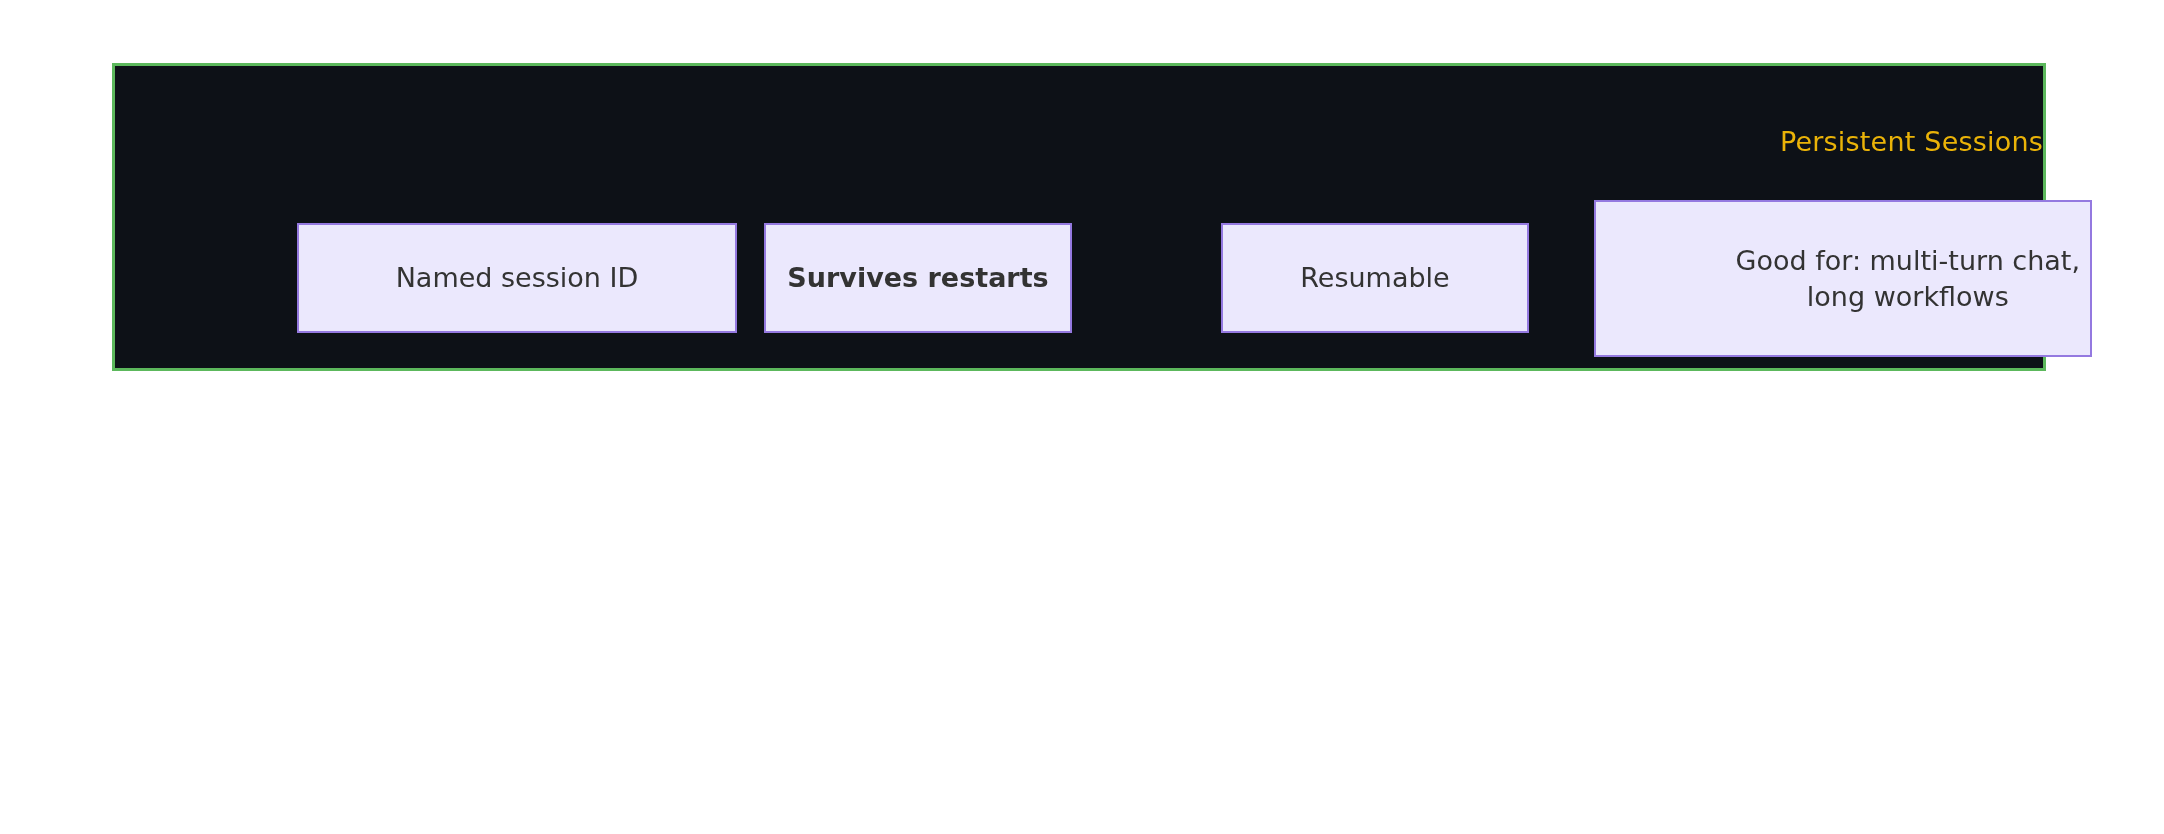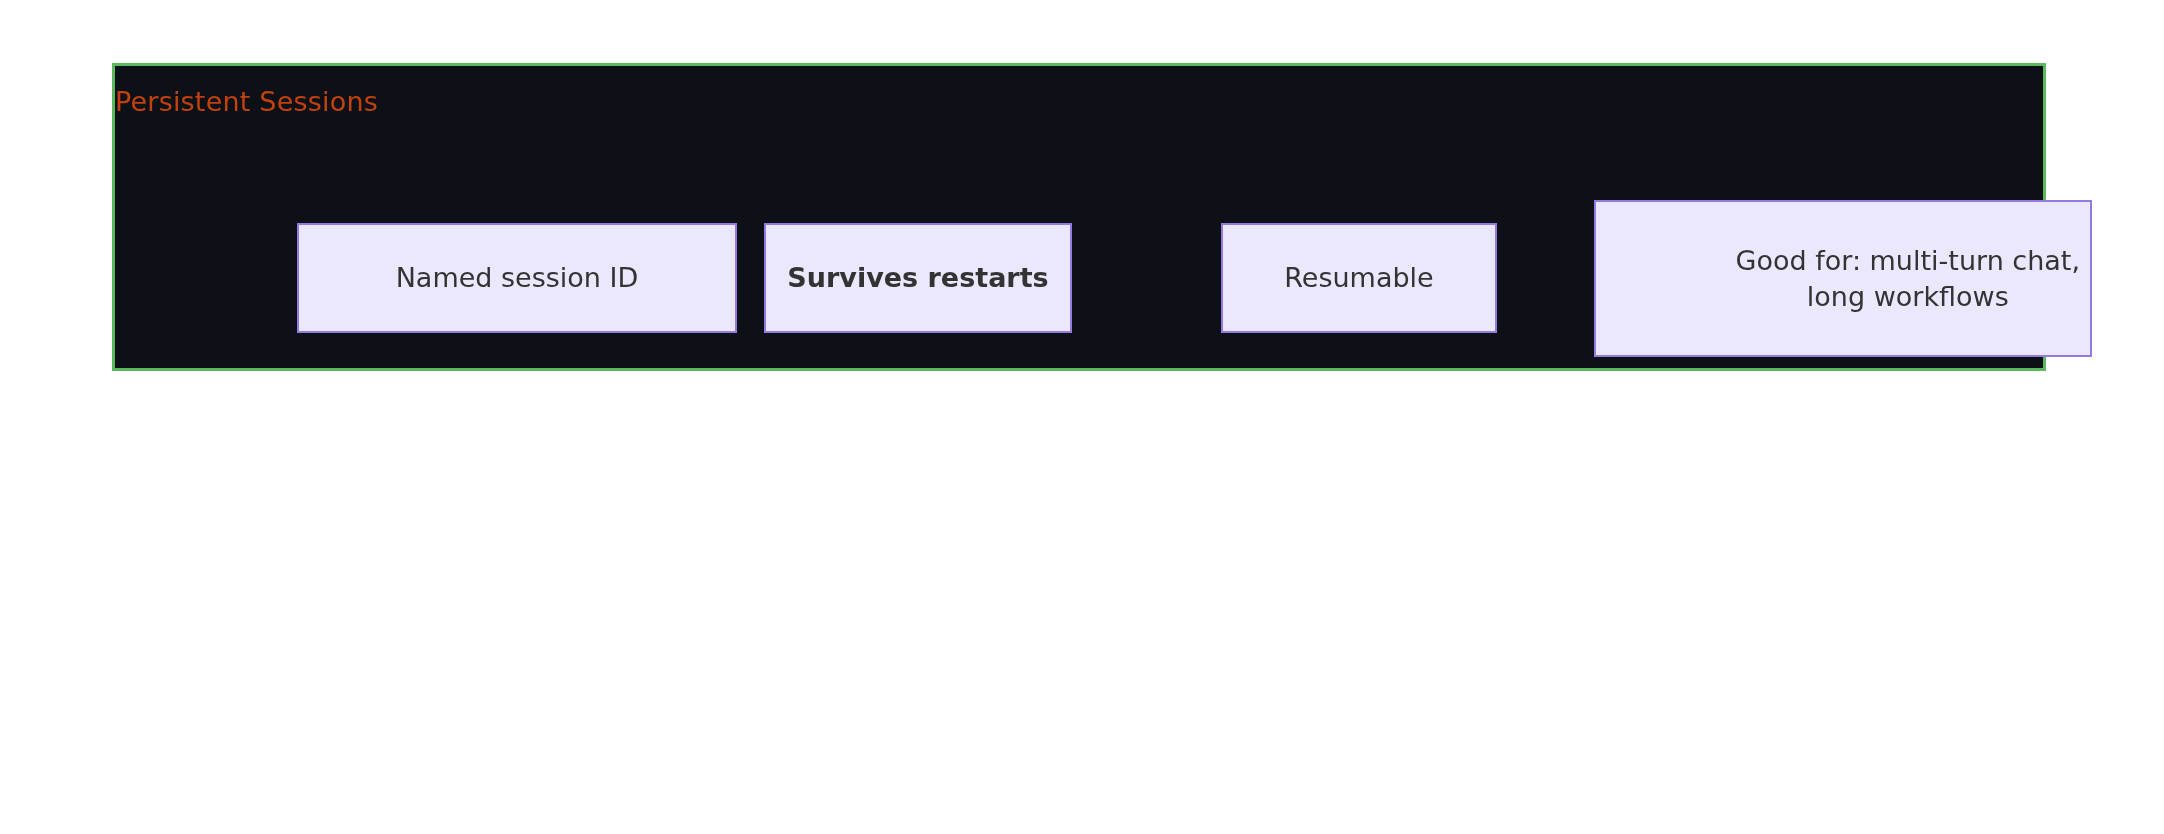--- a/index.html
+++ b/index.html
@@ -38,26 +38,27 @@
     top: 464px;
     width: 2140px;
     height: 311px;
     border: 3px solid #6aa8f7;
   }
 
   .cluster-title {
     position: absolute;
     left: 0;
     right: 0;
-    text-align: left;
-    color: #c2410c;
+    text-align: right;
+    color: #eab308;
     font-size: 27px;
     font-weight: 400;
     letter-spacing: 0.2px;
     white-space: nowrap;
+    margin-top: 40px;
   }
   .cluster-persistent .cluster-title { top: 20px; }
   .cluster-ephemeral  .cluster-title { top: 20px; }
 
   
   .node {
     position: absolute;
     background: #ebe8fd;
     border: 2px solid #9479e0;
     box-sizing: border-box;
@@ -68,21 +69,21 @@
     color: #333333;
     font-size: 27px;
     line-height: 1.32;
     padding: 4px 10px;
   }
   .node .label { white-space: pre-line; }
 
   
   .n-p0 { left: 182px;  top: 157px; width: 440px; height: 110px; }
   .n-p1 { left: 649px;  top: 157px; width: 308px; height: 110px; font-weight: bold; }
-  .n-p2 { left: 1106px; top: 157px; width: 276px; height: 110px; }
+  .n-p2 { left: 1106px; top: 157px; width: 308px; height: 110px; }
   .n-p3 { left: 1479px; top: 134px; width: 498px; height: 157px; justify-content: flex-end; }
 </style>
 </head>
 <body>
 
 <div class="canvas">
 
   <div class="cluster cluster-persistent">
     <div class="cluster-title">Persistent Sessions</div>
 

